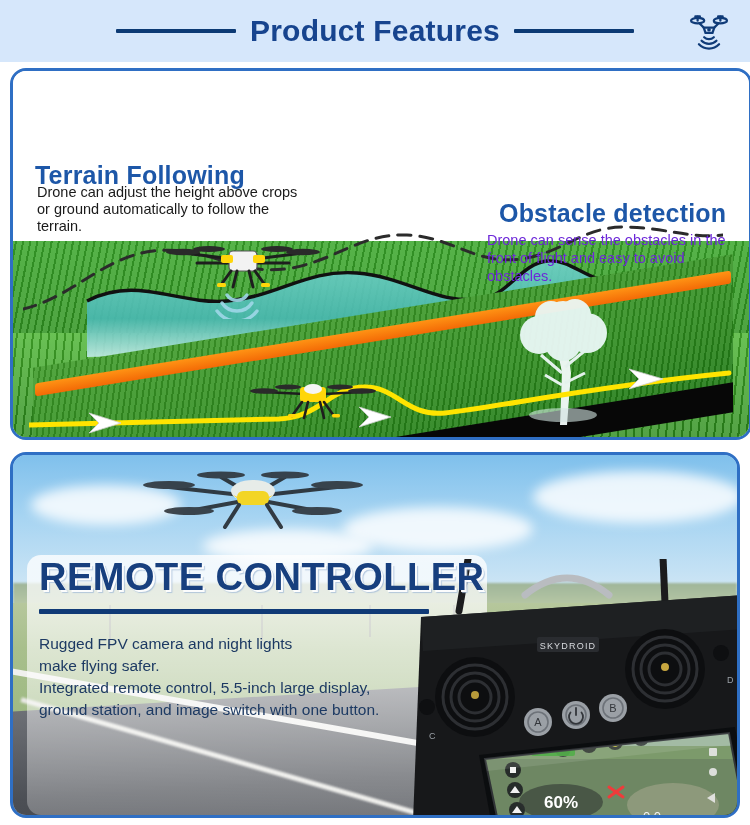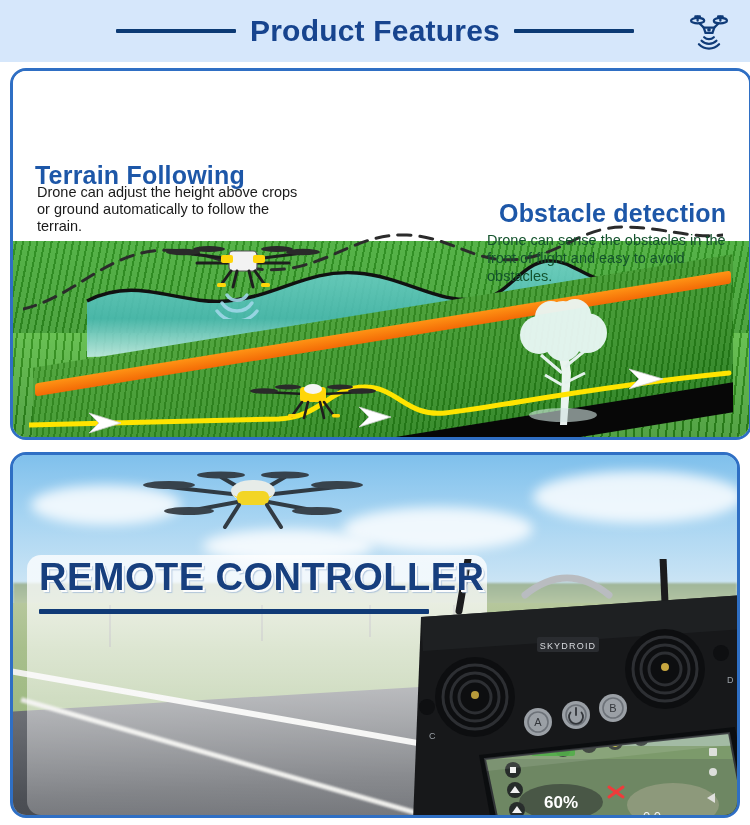--- a/index.html
+++ b/index.html
@@ -105,21 +105,21 @@
   .p1-left-body {
     position:absolute; left:24px; top:113px; width:270px;
     font-size:14.5px; line-height:17px; color:#1a1a1a;
   }
   .p1-right-head {
     position:absolute; left:472px; top:128px;
     font-size:25px; font-weight:bold; color:#1d57a8; letter-spacing:.2px;margin-left:14px;
   }
   .p1-right-body {
     position:absolute; left:474px; top:160px; width:260px;
-    font-size:14.5px; line-height:18px; color:#14532d;
+    font-size:14.5px; line-height:18px; color:#6d28d9;
   }
 
   
   .p2-scene { position:absolute; inset:0; overflow:hidden; }
   .sky {
     position:absolute; left:0; top:0; width:100%; height:136px;
     background: linear-gradient(#7fc0ec 0%, #a6d4f2 45%, #cfe6f5 100%);
   }
   .cloud {
     position:absolute; background: rgba(255,255,255,.82);
@@ -493,15 +493,21 @@
             <path d="M302 234 l-8 5 l8 5 z"></path>
           </g>
         </g>
         <path d="M72 200 L316 174 L332 258 L84 258 Z" fill="none" stroke="#303336" stroke-width="2"></path>
         <path d="M72 200 L316 174 L318 186 L74 212 Z" fill="#ffffff" opacity=".10"></path>
       </g>
     </svg>
 
     <div class="p2-title" style="position:absolute; left:26px; top:101px;">REMOTE CONTROLLER</div>
     <div class="p2-rule" style="position:absolute; left:26px; top:154px;"></div>
+    <div class="p2-body" style="position:absolute; left:26px; top:178px;">
+      <div>Rugged FPV camera and night lights</div>
+      <div>make flying safer.</div>
+      <div>Integrated remote control, 5.5-inch large display,</div>
+      <div>ground station, and image switch with one button.</div>
+    </div>
   </div>
 
 </div>
 
 </body></html>

